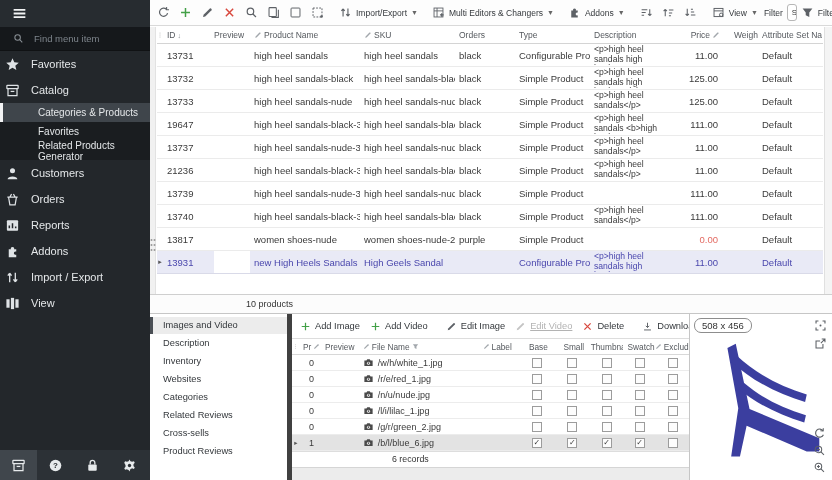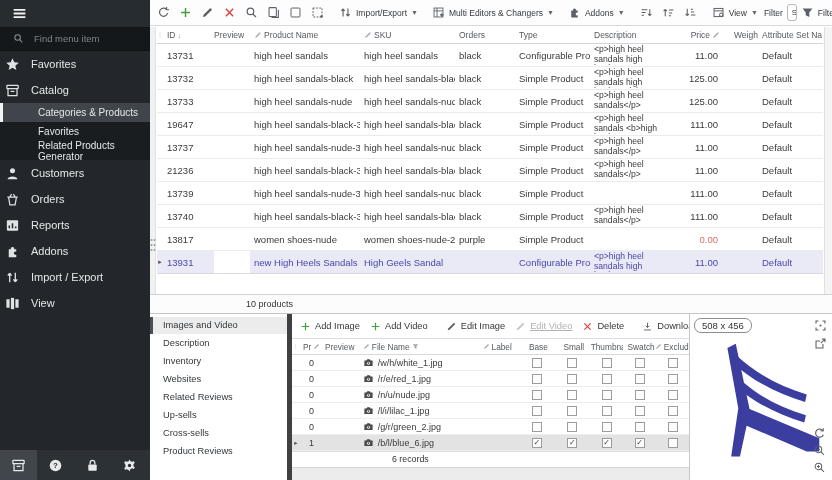--- a/index.html
+++ b/index.html
@@ -887,22 +887,22 @@
     <div class="grid-footer">
       <span>10 products</span>
     </div>
 
     <div class="bottom">
       <div class="tabs">
           <div class="tab sel">Images and Video</div>
           <div class="tab">Description</div>
           <div class="tab">Inventory</div>
           <div class="tab">Websites</div>
+          <div class="tab">Categories</div>
           <div class="tab">Related Reviews</div>
-          <div class="tab">Up-sells</div>
           <div class="tab">Cross-sells</div>
           <div class="tab">Product Reviews</div>
         </div>
 
       <div class="images">
         <div class="img-toolbar">
             <span class="img-btn">
               <span class="icon" style="width: 11px; height: 11px; color: rgb(67, 160, 71);">
                 <svg viewBox="0 0 16 16" stroke="currentColor" fill="none" stroke-width="1.8">
                   <path d="M8 2.5v11M2.5 8h11"></path>

